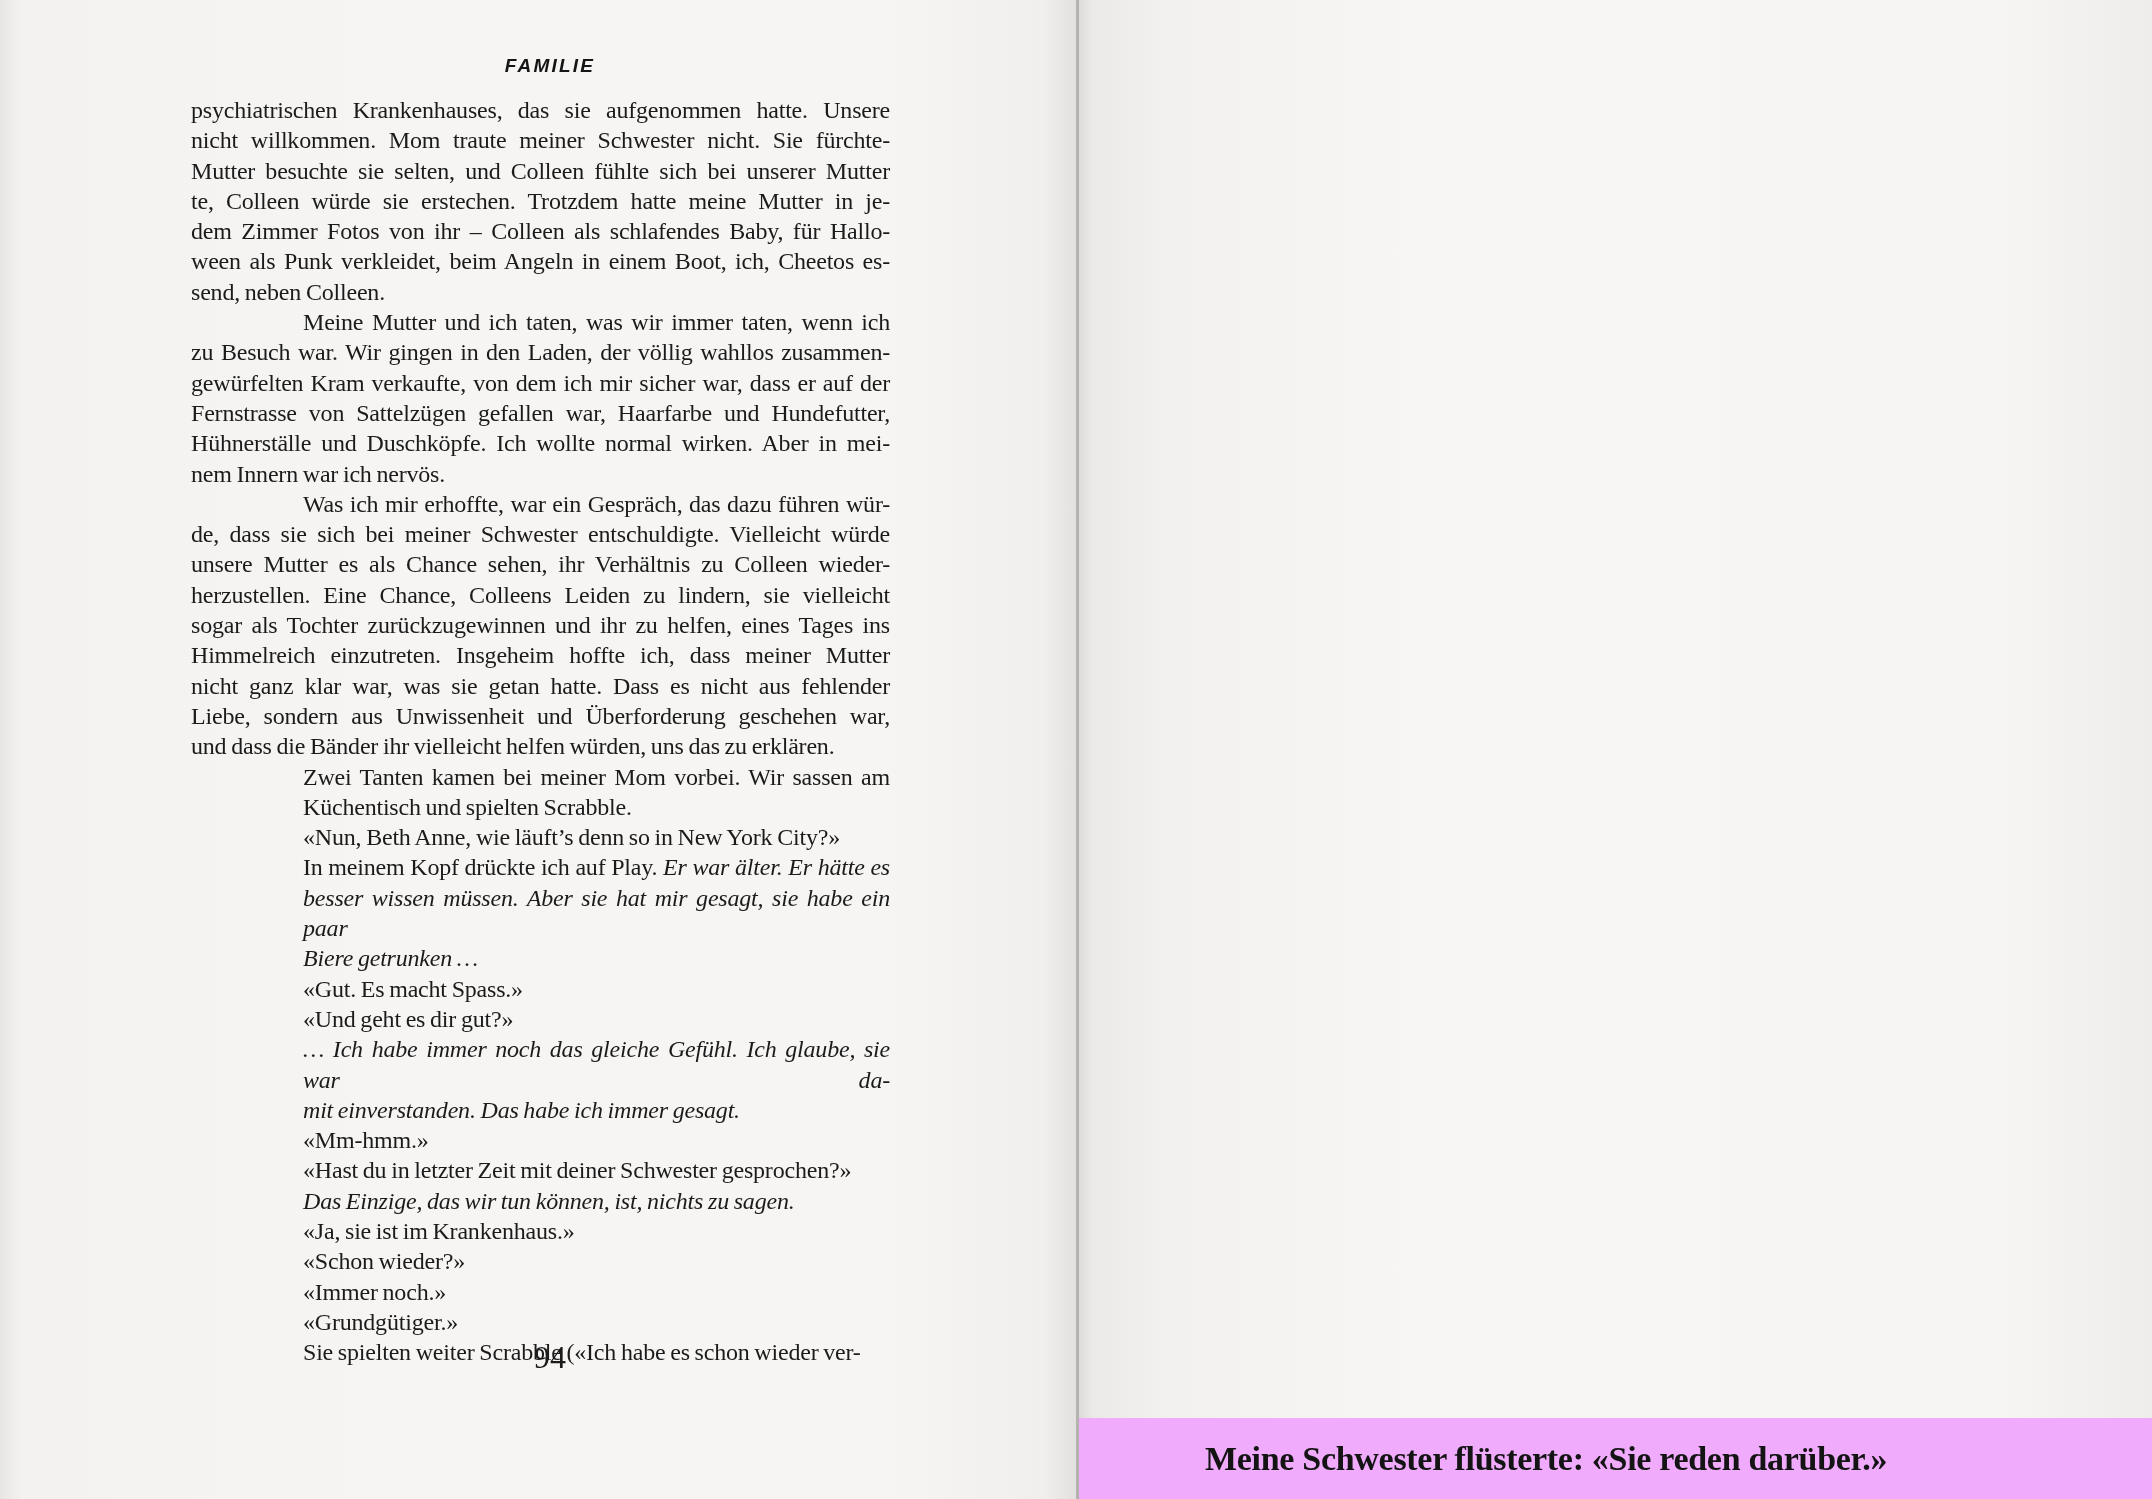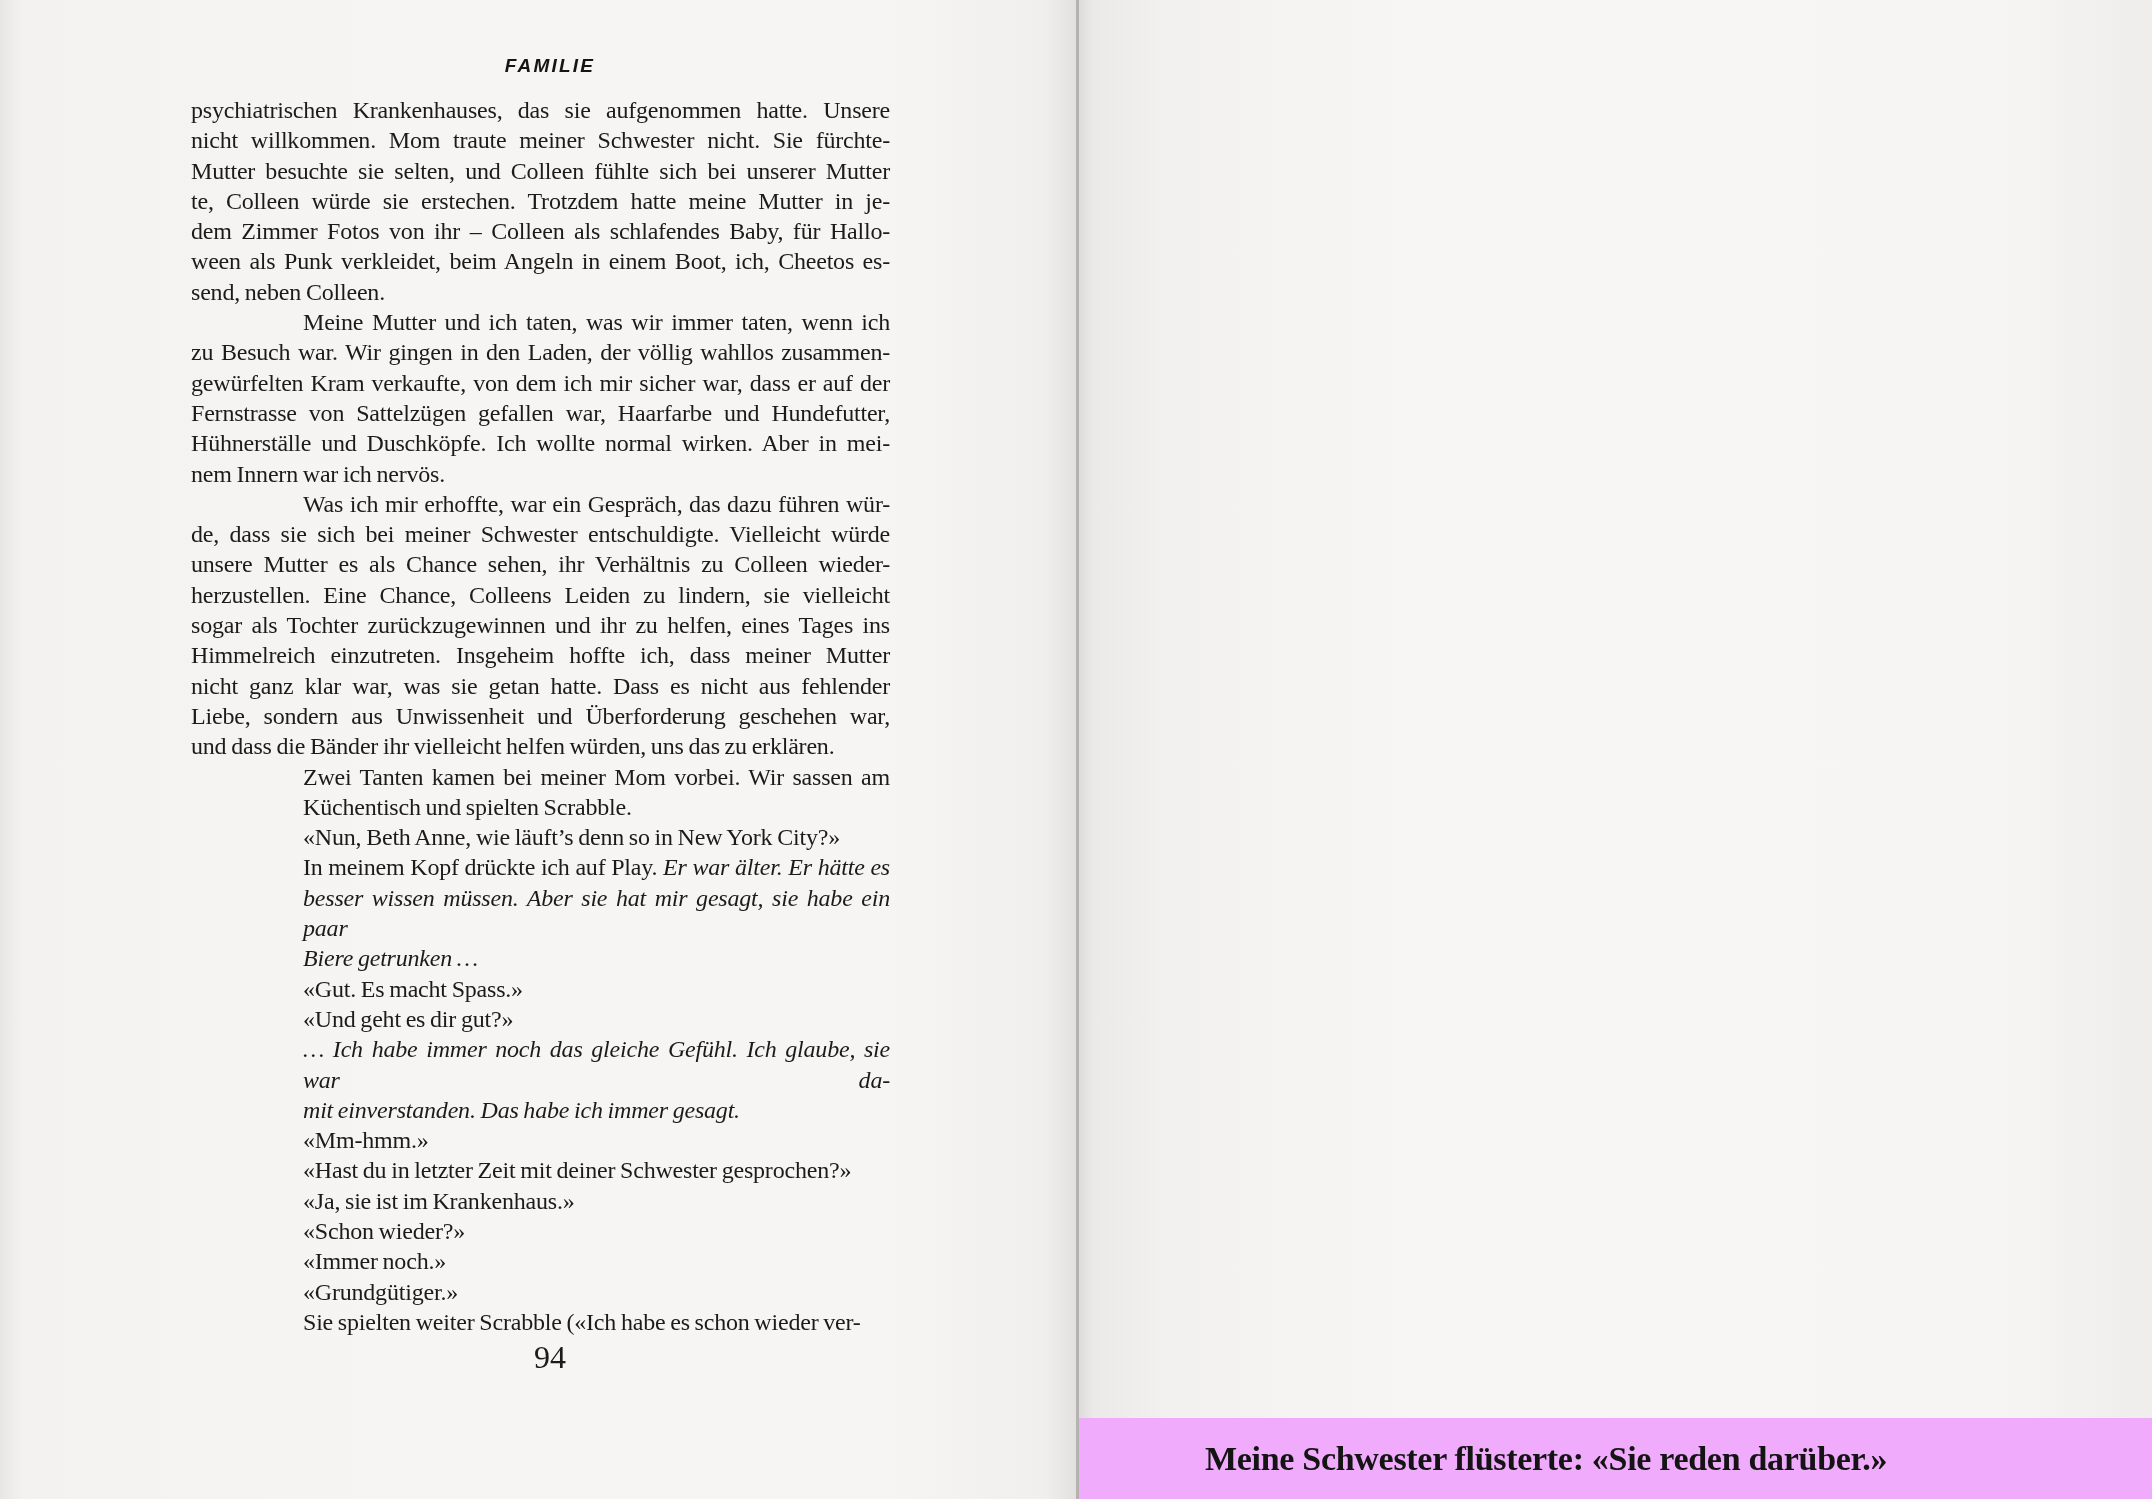--- a/index.html
+++ b/index.html
@@ -123,20 +123,23 @@
           <div class="ln"><i>… Ich habe immer noch das gleiche Gefühl. Ich glaube, sie war da-</i></div>
           <div class="ln last"><i>mit einverstanden. Das habe ich immer gesagt.</i></div>
         </div>
         <div class="par block">
           <div class="ln last"><span>«Mm-hmm.»</span></div>
         </div>
         <div class="par block">
           <div class="ln last"><span>«Hast du in letzter Zeit mit deiner Schwester gesprochen?»</span></div>
         </div>
         <div class="par block">
+          <div class="ln last"><i>Das Einzige, das wir tun können, ist, nichts zu sagen.</i></div>
+        </div>
+        <div class="par block">
           <div class="ln last"><span>«Ja, sie ist im Krankenhaus.»</span></div>
         </div>
         <div class="par block">
           <div class="ln last"><span>«Schon wieder?»</span></div>
         </div>
         <div class="par block">
           <div class="ln last"><span>«Immer noch.»</span></div>
         </div>
         <div class="par block">
           <div class="ln last"><span>«Grundgütiger.»</span></div>

